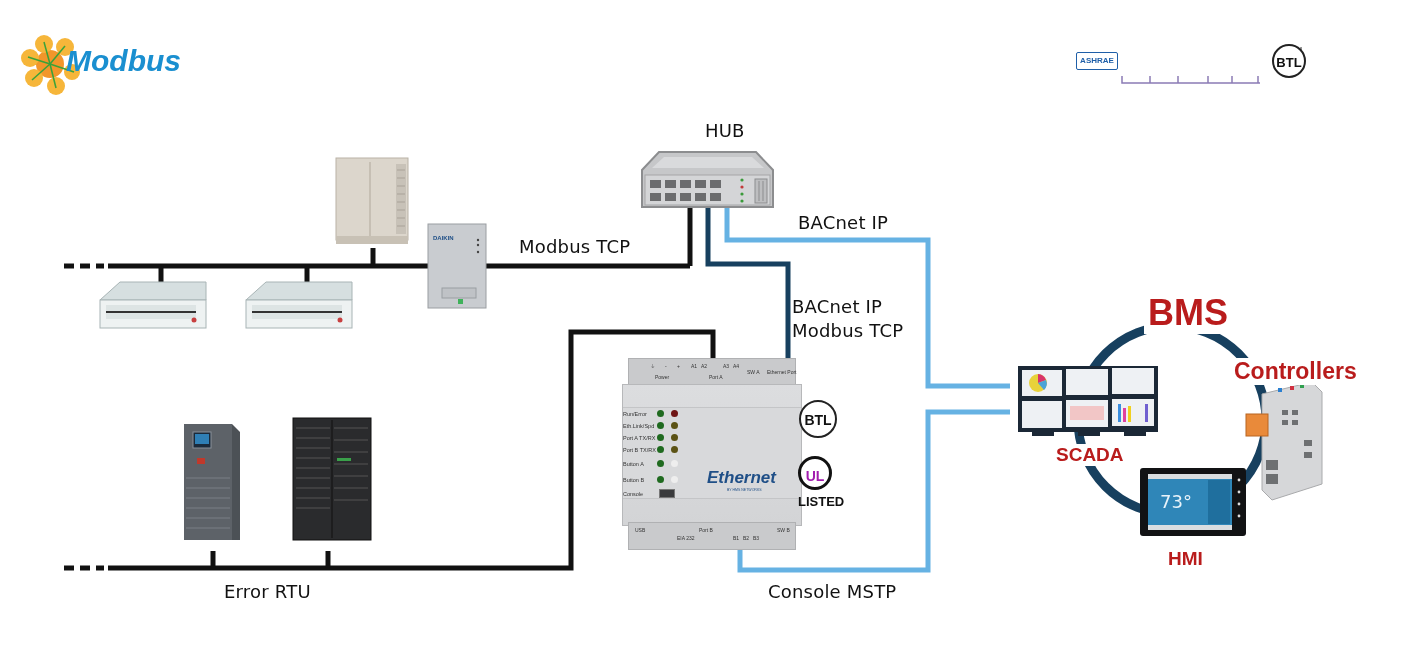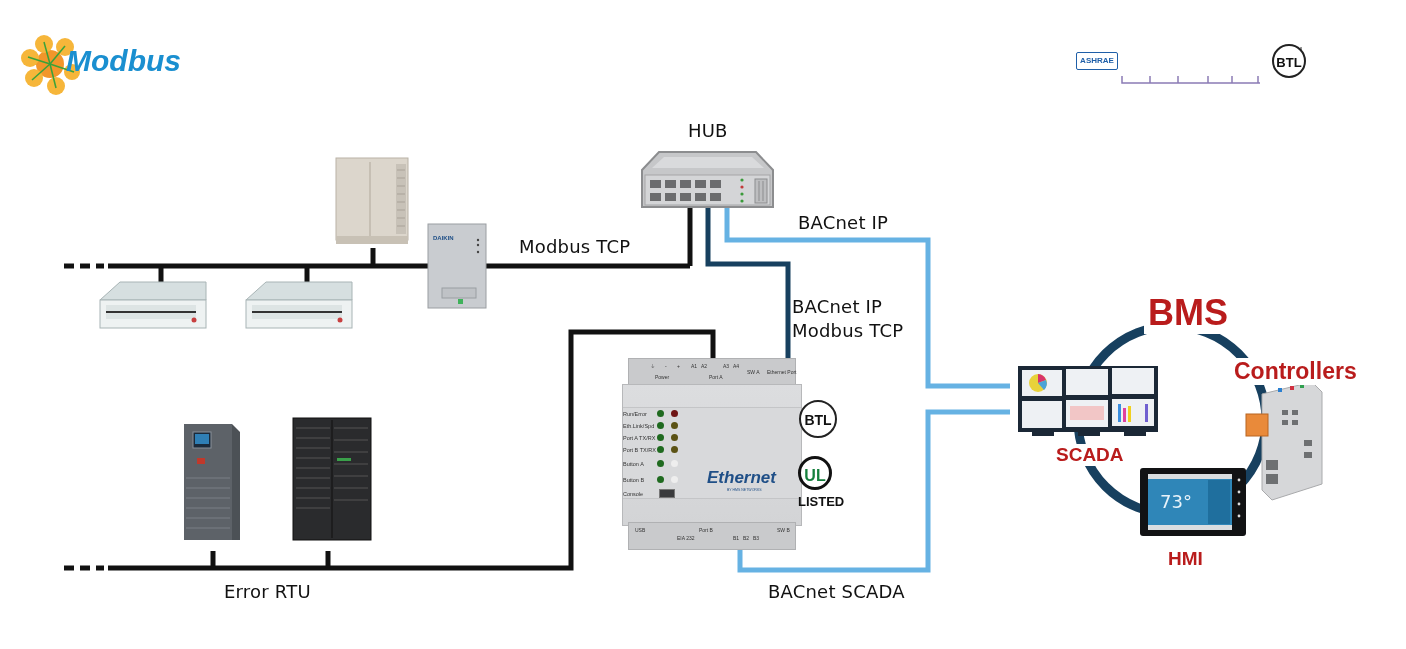--- a/index.html
+++ b/index.html
@@ -15,35 +15,35 @@
 
   
   .bacnet-logo { left: 1076px; top: 42px; width: 240px; height: 44px; }
   .ashrae { position: absolute; left: 0; top: 10px; width: 40px; height: 16px; border: 1.5px solid #1f5fa8; border-radius: 2px; font-size: 8px; font-weight: bold; color: #1f5fa8; text-align: center; line-height: 16px; font-family: "Liberation Sans", sans-serif; }
   .bacnet-word { position: absolute; left: 44px; top: -2px; font-family: "Liberation Sans", sans-serif; font-weight: bold; font-size: 34px; letter-spacing: -0.5px;
     background: linear-gradient(90deg, #1e6fc4 0%, #1ea6d8 50%, #3cc07a 100%); -webkit-background-clip: text; background-clip: text; color: transparent; }
   .tm { position: absolute; left: 180px; top: 4px; font-size: 7px; color: #555; margin-left: 36px; }
   .btl-badge { position: absolute; border-radius: 50%; border: 2px solid #222; background: #fff; text-align: center; font-family: "Liberation Sans", sans-serif; font-weight: bold; color: #111; }
 
   
-  .hub-label { left: 688px; top: 120px; }
+  .hub-label { left: 705px; top: 120px; }
 
   
   .gw { left: 622px; top: 358px; width: 178px; height: 190px; }
   .gw-top { position: absolute; left: 6px; top: 0; width: 166px; height: 26px; background: #c9cacc; border: 1px solid #b0b1b3; }
   .gw-top-row { position: absolute; font-size: 5px; color: #333; white-space: nowrap; font-family: "Liberation Sans", sans-serif; }
   .gw-body { position: absolute; left: 0; top: 26px; width: 178px; height: 140px; background: linear-gradient(180deg,#dcdddf 0%, #d3d4d6 100%); border: 1px solid #b7b8ba; }
   .gw-face { position: absolute; left: 0; top: 22px; width: 178px; height: 90px; background: #d8d9db; border-top: 1px solid #c4c5c7; border-bottom: 1px solid #c4c5c7; }
   .gw-bottom { position: absolute; left: 6px; top: 164px; width: 166px; height: 26px; background: #c9cacc; border: 1px solid #b0b1b3; }
   .led-row { position: absolute; left: 0; height: 10px; width: 70px; }
   .led-label { position: absolute; left: 0; top: 0; font-size: 5.5px; color: #333; font-family: "Liberation Sans", sans-serif; white-space: nowrap; }
   .led { position: absolute; width: 7px; height: 7px; border-radius: 50%; top: 0; }
   .intesis-word { position: absolute; left: 84px; top: 60px; font-family: "Liberation Sans", sans-serif; font-weight: bold; font-style: italic; font-size: 17px; color: #1f4f87; }
 
-  .ul-badge { left: 798px; top: 456px; width: 34px; height: 34px; border-radius: 50%; border: 3px solid #111; background: #fff; text-align: center; line-height: 34px; font-weight: bold; font-size: 16px; font-family: "Liberation Sans", sans-serif; color: #15803d; box-sizing: border-box; }
+  .ul-badge { left: 798px; top: 456px; width: 34px; height: 34px; border-radius: 50%; border: 3px solid #111; background: #fff; text-align: center; line-height: 34px; font-weight: bold; font-size: 14px; font-family: "Liberation Sans", sans-serif; color: #a21caf; box-sizing: border-box; }
   .listed { left: 798px; top: 494px; font-family: "Liberation Sans", sans-serif; font-weight: bold; font-size: 13px; color: #111; }
 </style>
 </head>
 <body>
 
 <svg class="wires" width="1406" height="649" viewBox="0 0 1406 649">
 
   <g stroke="#111" stroke-width="5" fill="none">
     <line x1="64" y1="266" x2="74" y2="266"></line>
     <line x1="80" y1="266" x2="90" y2="266"></line>
@@ -270,21 +270,21 @@
   </svg>
   <span class="btl-badge" style="left:196px;top:2px;width:34px;height:34px;line-height:34px;font-size:13px;box-sizing:border-box;">BTL</span>
 </div>
 
 <span class="label hub-label">HUB</span>
 <span class="label" style="left:519px;top:236px;">Modbus TCP</span>
 <span class="label" style="left:798px;top:212px;">BACnet IP</span>
 <span class="label" style="left:792px;top:296px;">BACnet IP</span>
 <span class="label" style="left:792px;top:320px;">Modbus TCP</span>
 <span class="label" style="left:224px;top:581px;">Error RTU</span>
-<span class="label" style="left:768px;top:581px;">BACnet SCADA</span>
+<span class="label" style="left:768px;top:581px;">Console MSTP</span>
 
 <span class="bold-label" style="left:1144px;top:292px;font-size:36px;background:#fff;padding:0 4px;">BMS</span>
 <span class="bold-label" style="left:1232px;top:358px;font-size:23px;background:#fff;padding:0 2px;">Controllers</span>
 <span class="bold-label" style="left:1054px;top:444px;font-size:19px;background:#fff;padding:0 2px;">SCADA</span>
 <span class="bold-label" style="left:1168px;top:548px;font-size:19px;">HMI</span>
 
 <div class="abs gw">
   <div class="gw-top">
     <span class="gw-top-row" style="left:22px;top:4px;">⏚</span>
     <span class="gw-top-row" style="left:36px;top:4px;">-</span>

